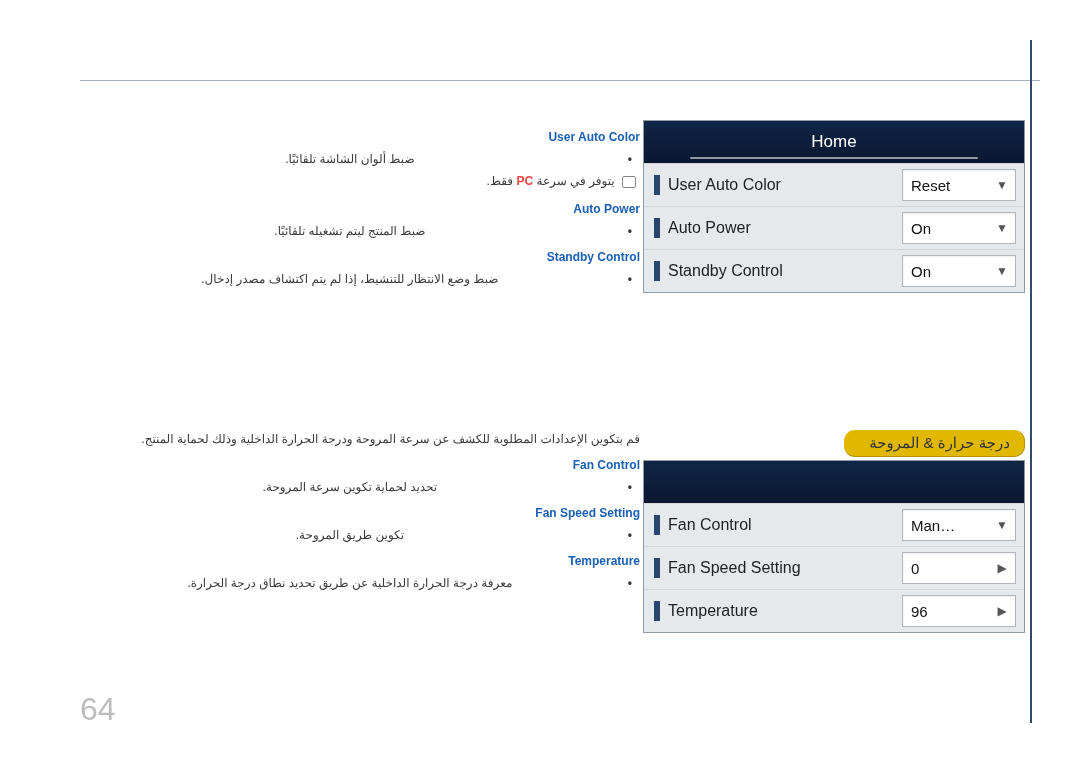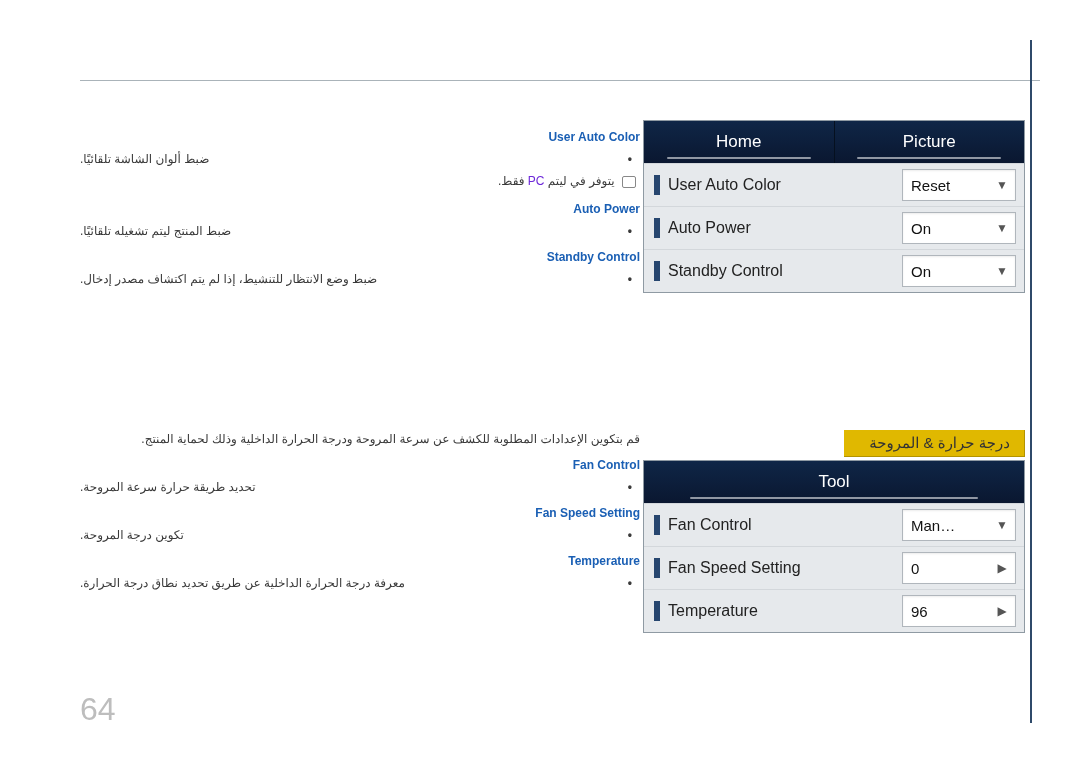--- a/index.html
+++ b/index.html
@@ -58,39 +58,39 @@
     flex-direction: row-reverse;
     align-items: flex-start;
     margin: 2px 0;
   }
   .bullet-row .dot {
     margin: 0 8px;
     font-weight: bold;
   }
   .bullet-row .txt {
     direction: rtl;
-    text-align: left;
+    text-align: center;
     flex: 1;
   }
   .note-line {
     direction: rtl;
     text-align: right;
     margin: 4px 0 10px;
   }
   .note-line .icon {
     display: inline-block;
     width: 12px;
     height: 10px;
     border: 1px solid #888;
     border-radius: 2px;
     margin: 0 4px;
     vertical-align: middle;
     position: relative;
   }
-  .pc { color:#6d28d9; font-weight: normal; }
+  .pc { color:#ef4444; font-weight: bold; }
 
   
   .shot {
     position: absolute;
     right: 55px;
     width: 380px;
     background: #e9ecef;
     border: 1px solid #8f9aa3;
   }
   .shot1 { top: 120px; }
@@ -100,21 +100,21 @@
     position: absolute;
     right: 55px;
     background: #e0b800;
     color: #333;
     font-size: 15px;
     padding: 4px 14px;
     border-bottom: 1px solid rgba(0,0,0,.2);
     border-right: 1px solid rgba(0,0,0,.2);
   }
   .badge1 { top: 122px; height:18px; }
-  .badge2 { top: 430px; width:152px; text-align:right; }
+  .badge2 { top: 430px; width:152px; text-align:right;border-radius:11px; }
 
   .tabs {
     display: flex;
     height: 42px;
     background: #0d1d3a;
     background: linear-gradient(#0f2647, #0a1730);
   }
   .tab {
     flex: 1;
     text-align: center;
@@ -194,42 +194,41 @@
 <div class="title-badge badge1 rtl">عام</div>
 
 <div class="left-col sec1">
   <div class="heading-blue">User Auto Color</div>
   <div class="bullet-row">
     <span class="dot">•</span>
     <span class="txt">ضبط ألوان الشاشة تلقائيًا.</span>
   </div>
   <div class="note-line">
     <span class="icon"></span>
-    <span>يتوفر في ليتم </span>
+    <span>يتوفر في سرعة </span>
     <span class="pc">PC</span>
     <span> فقط.</span>
   </div>
 
   <div class="heading-blue">Auto Power</div>
   <div class="bullet-row">
     <span class="dot">•</span>
     <span class="txt">ضبط المنتج ليتم تشغيله تلقائيًا.</span>
   </div>
 
   <div class="heading-blue">Standby Control</div>
   <div class="bullet-row">
     <span class="dot">•</span>
     <span class="txt">ضبط وضع الانتظار للتنشيط، إذا لم يتم اكتشاف مصدر إدخال.</span>
   </div>
 </div>
 
 <div class="shot shot1">
   <div class="tabs">
     <div class="tab">Home</div>
-    <div class="tab">Picture</div>
   </div>
   <div class="rows">
     <div class="row">
       <div class="marker"></div>
       <div class="label">User Auto Color</div>
       <div class="value">
         <span class="vtxt">Reset</span>
         <span class="caret">▼</span>
       </div>
     </div>
@@ -253,39 +252,38 @@
 </div>
 
 <div class="title-badge badge2 rtl">درجة حرارة &amp; المروحة</div>
 
 <div class="left-col sec2">
   <div class="rtl" style="margin-bottom:4px;">قم بتكوين الإعدادات المطلوبة للكشف عن سرعة المروحة ودرجة الحرارة الداخلية وذلك لحماية المنتج.</div>
 
   <div class="heading-blue">Fan Control</div>
   <div class="bullet-row">
     <span class="dot">•</span>
-    <span class="txt">تحديد طريقة حرارة سرعة المروحة.</span>
+    <span class="txt">تحديد لحماية تكوين سرعة المروحة.</span>
   </div>
 
   <div class="heading-blue">Fan Speed Setting</div>
   <div class="bullet-row">
     <span class="dot">•</span>
-    <span class="txt">تكوين درجة المروحة.</span>
+    <span class="txt">تكوين طريق المروحة.</span>
   </div>
 
   <div class="heading-blue">Temperature</div>
   <div class="bullet-row">
     <span class="dot">•</span>
     <span class="txt">معرفة درجة الحرارة الداخلية عن طريق تحديد نطاق درجة الحرارة.</span>
   </div>
 </div>
 
 <div class="shot shot2">
   <div class="tabs">
-    <div class="tab">Tool</div>
   </div>
   <div class="rows">
     <div class="row">
       <div class="marker"></div>
       <div class="label">Fan Control</div>
       <div class="value">
         <span class="vtxt">Man…</span>
         <span class="caret">▼</span>
       </div>
     </div>

